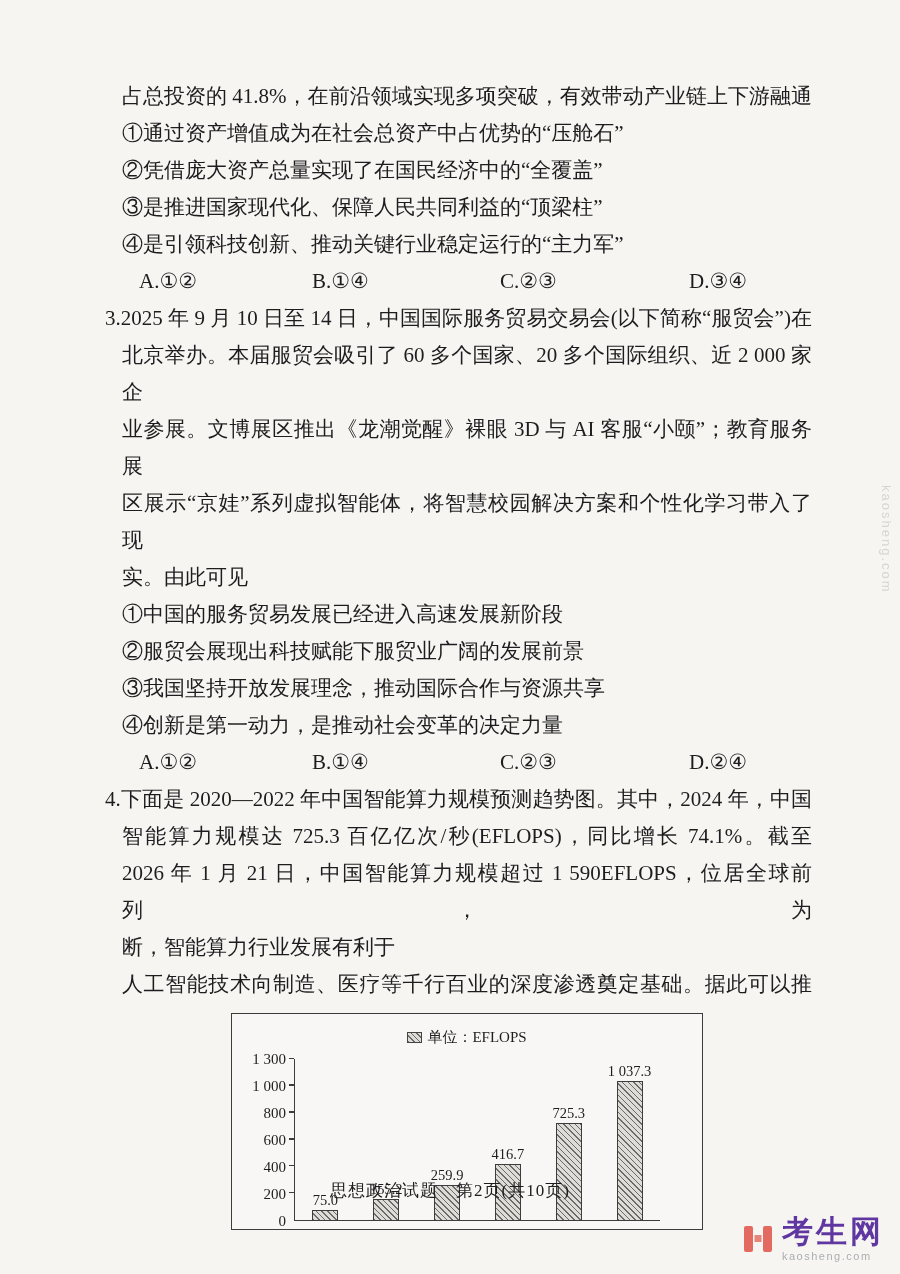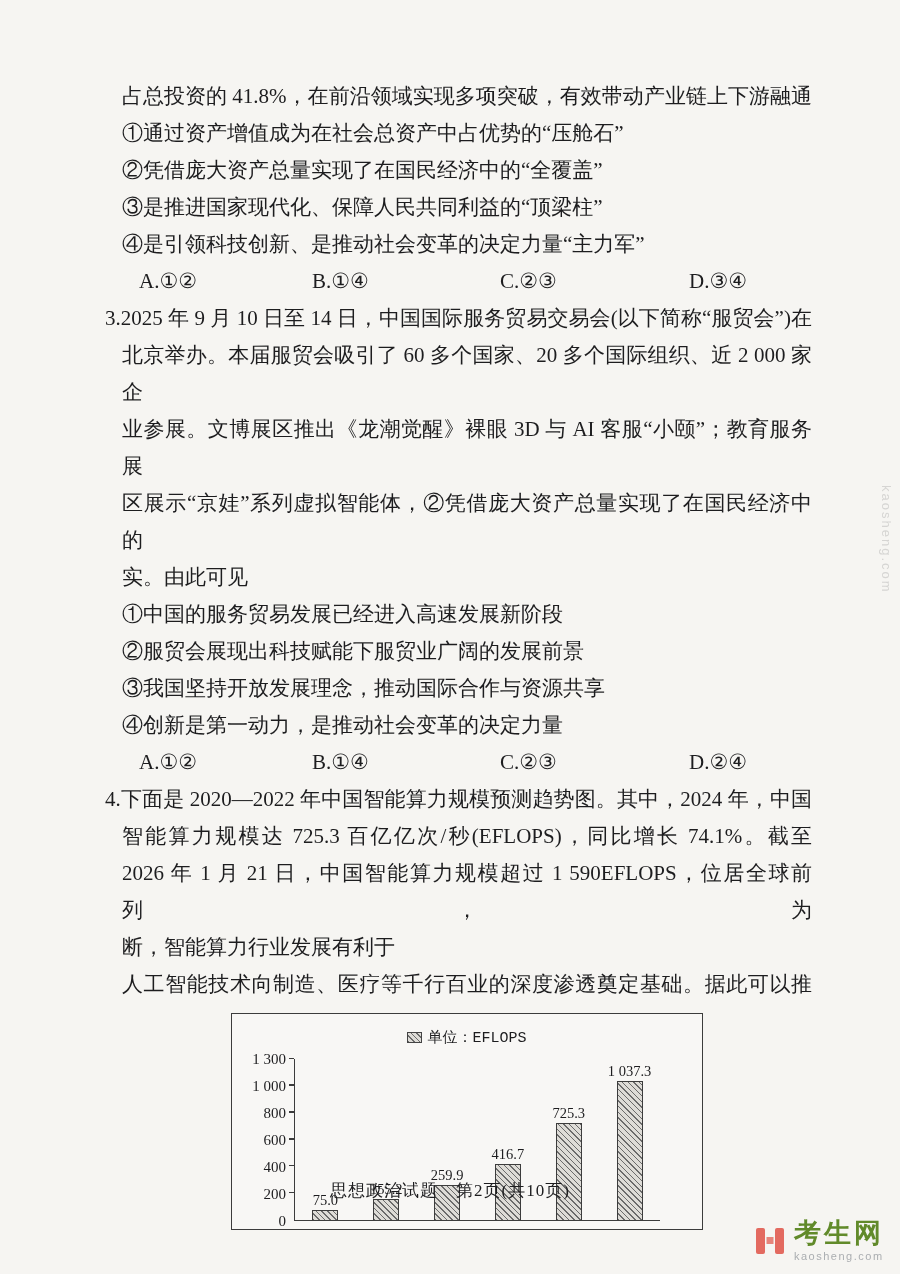--- a/index.html
+++ b/index.html
@@ -17,21 +17,21 @@
   .qfirst { margin-left:0; }
   .choices {
     margin-left:34px; display:grid;
     grid-template-columns:173px 188px 189px auto;
     font-size:21px; line-height:37px;
   }
   
   .chart-wrap { margin:10px 0 0 17px; width:690px; display:flex; justify-content:center; }
   .chart-box { width:472px; border:1.5px solid #3c3c3c; padding:10px 12px 8px; background:rgba(255,255,255,0.25); }
   .chart-title { text-align:center; font-size:17px; letter-spacing:.5px; }
-  .chart-legend { display:flex; justify-content:center; align-items:center; gap:5px; font-size:15px; margin-top:4px;font-family:Liberation Mono, monospace; }
+  .chart-legend { display:flex; justify-content:center; align-items:center; gap:5px; font-size:15px; margin-top:4px; }
   .legend-swatch {
     display:inline-block; width:15px; height:11px; border:1px solid #444;
     background:repeating-linear-gradient(45deg,#6b6b6b 0,#6b6b6b 1px,#dedcd7 1px,#dedcd7 4px);
   }
   .chart-body { display:flex; margin-top:12px; }
   .y-axis { width:50px; position:relative; }
   .plot {
     flex:1; margin-right:30px; height:162px; position:relative;
     border-left:1.5px solid #3c3c3c; border-bottom:1.5px solid #3c3c3c;
     display:flex; align-items:flex-end;
@@ -41,53 +41,53 @@
   .bar {
     width:26px; border:1px solid #3c3c3c; border-bottom:none;
     background:repeating-linear-gradient(45deg,#6b6b6b 0,#6b6b6b 1px,#dedcd7 1px,#dedcd7 4px);
   }
   .ytick-label { position:absolute; right:8px; transform:translateY(50%); font-size:15px; line-height:15px; white-space:nowrap; }
   .ytick-mark { position:absolute; left:-6px; width:5px; height:1.5px; background:#3c3c3c; }
   
   .footer { position:absolute; left:0; right:0; bottom:72px; text-align:center; font-size:17px; letter-spacing:1px; }
   .wm-corner { position:absolute; right:16px; bottom:12px; display:flex; align-items:center; gap:7px; opacity:.88; }
   .wm-text-col { display:flex; flex-direction:column; line-height:1; }
-  .wm-brand { color:#4d7c0f; font-size:27px; font-weight:700; letter-spacing:3px; font-family:Liberation Serif, serif; }
+  .wm-brand { color:#4c1d95; font-size:31px; font-weight:700; letter-spacing:3px; font-family:Liberation Serif, serif; }
   .wm-domain { color:#a0a4a8; font-size:11px; letter-spacing:1.5px; margin-top:4px; font-family:"Liberation Sans",sans-serif; }
   .wm-side {
     position:absolute; right:6px; top:485px;
     writing-mode:vertical-rl; font-size:13px; letter-spacing:2px;
     color:rgba(140,140,140,.3); font-family:"Liberation Sans",sans-serif;
   }
 </style>
 </head>
 <body>
 
 <div class="page">
   <main class="content">
 
     <section>
       <div class="line just">占总投资的 41.8%，在前沿领域实现多项突破，有效带动产业链上下游融通</div>
       <div class="line">①通过资产增值成为在社会总资产中占优势的“压舱石”</div>
       <div class="line">②凭借庞大资产总量实现了在国民经济中的“全覆盖”</div>
       <div class="line">③是推进国家现代化、保障人民共同利益的“顶梁柱”</div>
-      <div class="line">④是引领科技创新、是推动社会变革的决定力量“主力军”</div>
+      <div class="line">④是引领科技创新、推动关键行业稳定运行的“主力军”</div>
       <div class="choices">
         <span>A.①②</span>
         <span>B.①④</span>
         <span>C.②③</span>
         <span>D.③④</span>
       </div>
     </section>
 
     <section>
       <div class="line just qfirst"><span>3.</span><span>2025 年 9 月 10 日至 14 日，中国国际服务贸易交易会(以下简称“服贸会”)在</span></div>
       <div class="line just">北京举办。本届服贸会吸引了 60 多个国家、20 多个国际组织、近 2 000 家企</div>
       <div class="line just">业参展。文博展区推出《龙潮觉醒》裸眼 3D 与 AI 客服“小颐”；教育服务展</div>
-      <div class="line just">区展示“京娃”系列虚拟智能体，②凭借庞大资产总量实现了在国民经济中的</div>
+      <div class="line just">区展示“京娃”系列虚拟智能体，将智慧校园解决方案和个性化学习带入了现</div>
       <div class="line">实。由此可见</div>
       <div class="line">①中国的服务贸易发展已经进入高速发展新阶段</div>
       <div class="line">②服贸会展现出科技赋能下服贸业广阔的发展前景</div>
       <div class="line">③我国坚持开放发展理念，推动国际合作与资源共享</div>
       <div class="line">④创新是第一动力，是推动社会变革的决定力量</div>
       <div class="choices">
         <span>A.①②</span>
         <span>B.①④</span>
         <span>C.②③</span>
         <span>D.②④</span>

